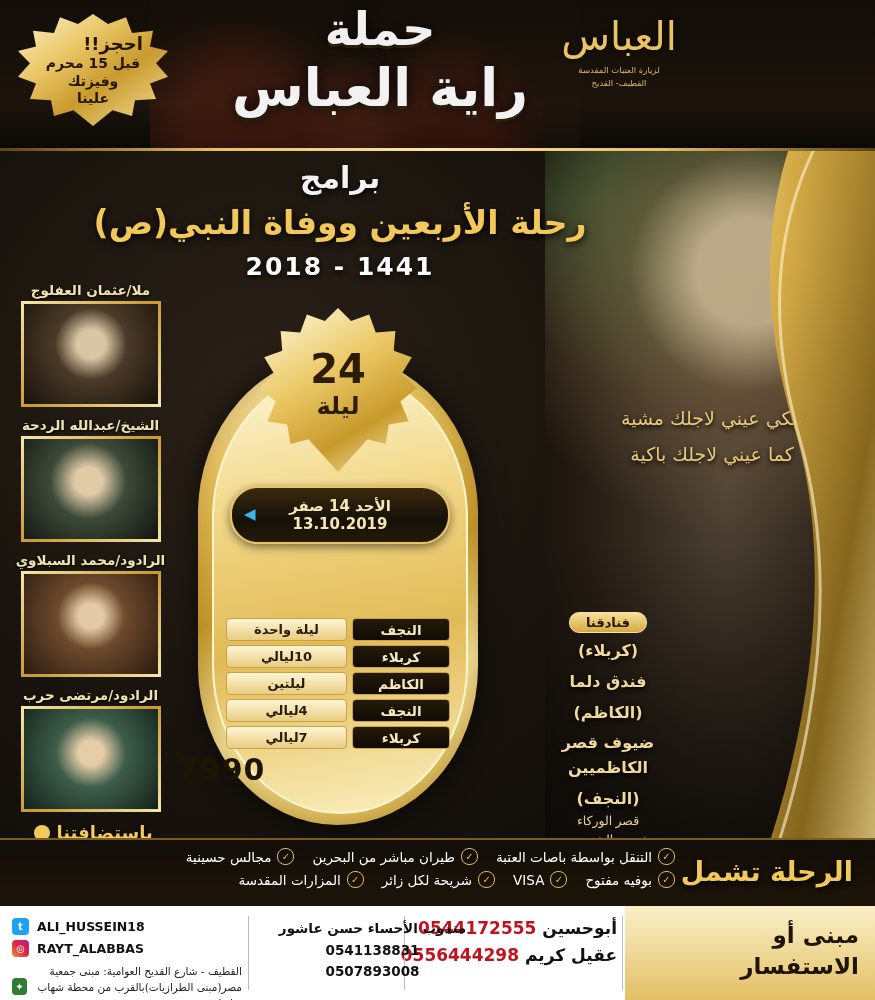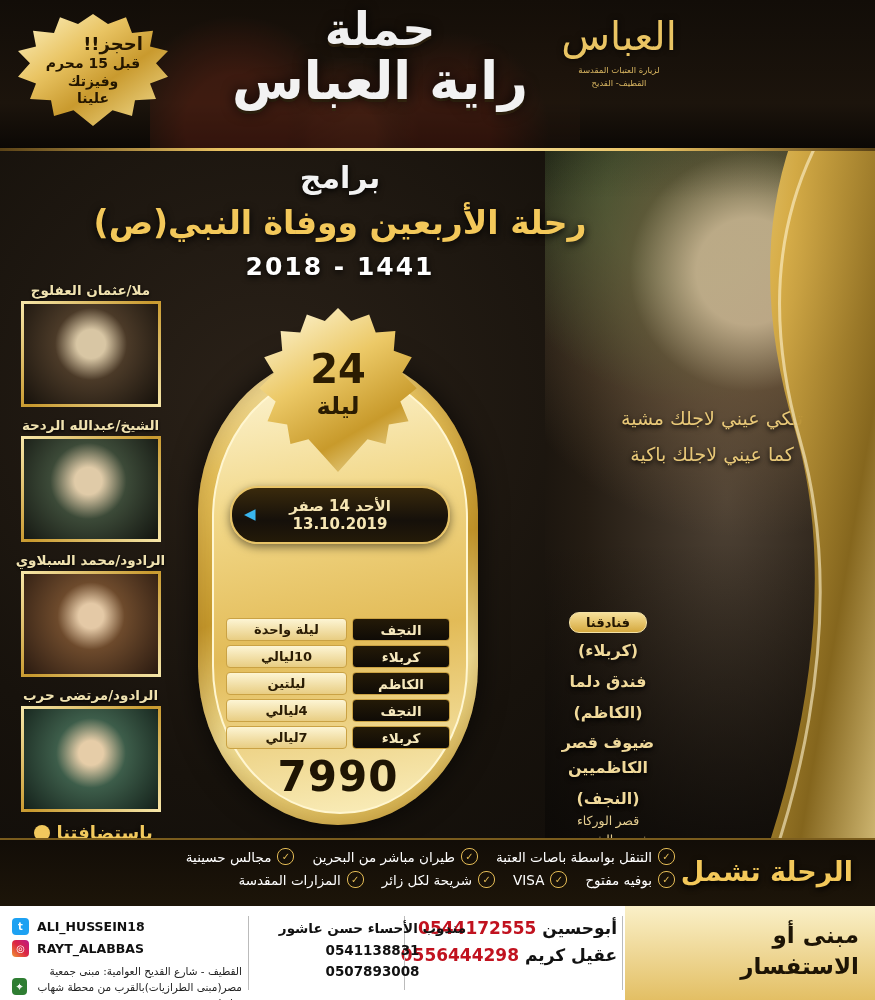--- a/index.html
+++ b/index.html
@@ -31,21 +31,21 @@
     border-bottom:3px solid;
     border-image:linear-gradient(90deg,#5a4216,#e8c061,#f7e7a8,#e8c061,#5a4216) 1;}
   .header-crowd{position:absolute;left:150px;top:0;width:430px;height:148px;opacity:.35;
     background:
       radial-gradient(circle at 20% 85%, #7d2a1a 0 14%, transparent 30%),
       radial-gradient(circle at 45% 90%, #8a3520 0 12%, transparent 28%),
       radial-gradient(circle at 70% 88%, #6d2416 0 12%, transparent 30%),
       linear-gradient(180deg,#1a120a,#2a1a10);}
   .title-main{position:absolute;left:180px;top:6px;width:400px;text-align:center;direction:rtl;}
   .title-main .l1{font-size:46px;font-weight:bold;color:#f0f0f0;text-shadow:0 0 12px rgba(0,0,0,.9),0 3px 0 #3a2a12;letter-spacing:1px;line-height:1.0;}
-  .title-main .l2{font-size:52px;font-weight:bold;color:#f2f2f2;text-shadow:0 0 14px rgba(0,0,0,.9),0 3px 0 #3a2a12;line-height:1.1;margin-top:1px;}
+  .title-main .l2{font-size:52px;font-weight:bold;color:#f2f2f2;text-shadow:0 0 14px rgba(0,0,0,.9),0 3px 0 #3a2a12;line-height:1.1;margin-top:8px;}
 
   
   .burst{position:absolute;left:18px;top:14px;width:150px;height:112px;}
   .burst .star{position:absolute;inset:0;
     background:linear-gradient(145deg,#fdf3c6 0%,#e9c463 35%,#c99a2e 60%,#f6e49c 100%);
     clip-path:polygon(50% 0%,60% 9%,72% 3%,76% 17%,90% 15%,88% 29%,100% 33%,92% 44%,100% 56%,88% 62%,92% 76%,78% 77%,76% 91%,63% 86%,50% 100%,37% 86%,24% 91%,22% 77%,8% 76%,12% 62%,0% 56%,8% 44%,0% 33%,12% 29%,10% 15%,24% 17%,28% 3%,40% 9%);
     box-shadow:0 0 16px rgba(0,0,0,.6);}
   .burst .txt{position:absolute;inset:0;display:flex;flex-direction:column;align-items:center;justify-content:center;
     color:#241600;font-weight:bold;font-size:14px;line-height:1.25;direction:rtl;text-align:center;}
   .burst .txt .big{font-size:18px;margin-left:40px;}
@@ -88,21 +88,21 @@
   #pill1 .arrow{left:12px;top:17px;color:#39b6ef;}
   #pill2{top:250px;}
   #pill2 .arrow{left:14px;top:17px;color:#111;}
 
   .rows{position:absolute;left:48px;top:318px;width:224px;}
   .row{display:flex;height:23px;margin-bottom:4px;direction:rtl;}
   .row .city{flex:0 0 96px;background:linear-gradient(180deg,#241a07,#0f0b06);color:#f7e9bd;border:1.5px solid #caa244;
     border-radius:4px;font-size:13.5px;font-weight:bold;display:flex;align-items:center;justify-content:center;}
   .row .nights{flex:1;margin-right:5px;background:linear-gradient(180deg,#fdf5d4,#e8cd82);color:#2a1c04;border:1.5px solid #caa244;
     border-radius:4px;font-size:13px;font-weight:bold;display:flex;align-items:center;justify-content:center;}
-  .price{position:absolute;left:0;top:452px;width:320px;text-align:center;font-size:42px;font-weight:bold;color:#1e1403;
+  .price{position:absolute;left:0;top:452px;width:320px;text-align:left;font-size:30px;font-weight:bold;color:#1e1403;
     letter-spacing:1px;}
 
   
   .hotels{position:absolute;left:528px;top:612px;width:160px;height:185px;text-align:center;direction:rtl;}
   .hotels .cap{display:inline-block;background:linear-gradient(180deg,#f6e09a,#d5a93f);color:#241702;font-size:13px;font-weight:bold;
     padding:2px 16px;border-radius:10px;border:1px solid #f3e1a5;}
   .hotels .l{color:#f0d99a;font-size:16px;font-weight:bold;line-height:1.55;margin-top:6px;text-shadow:0 2px 5px #000;}
   .hotels .s{color:#e6cf92;font-size:12.5px;line-height:1.5;font-family:Liberation Serif, serif;}
 
   

